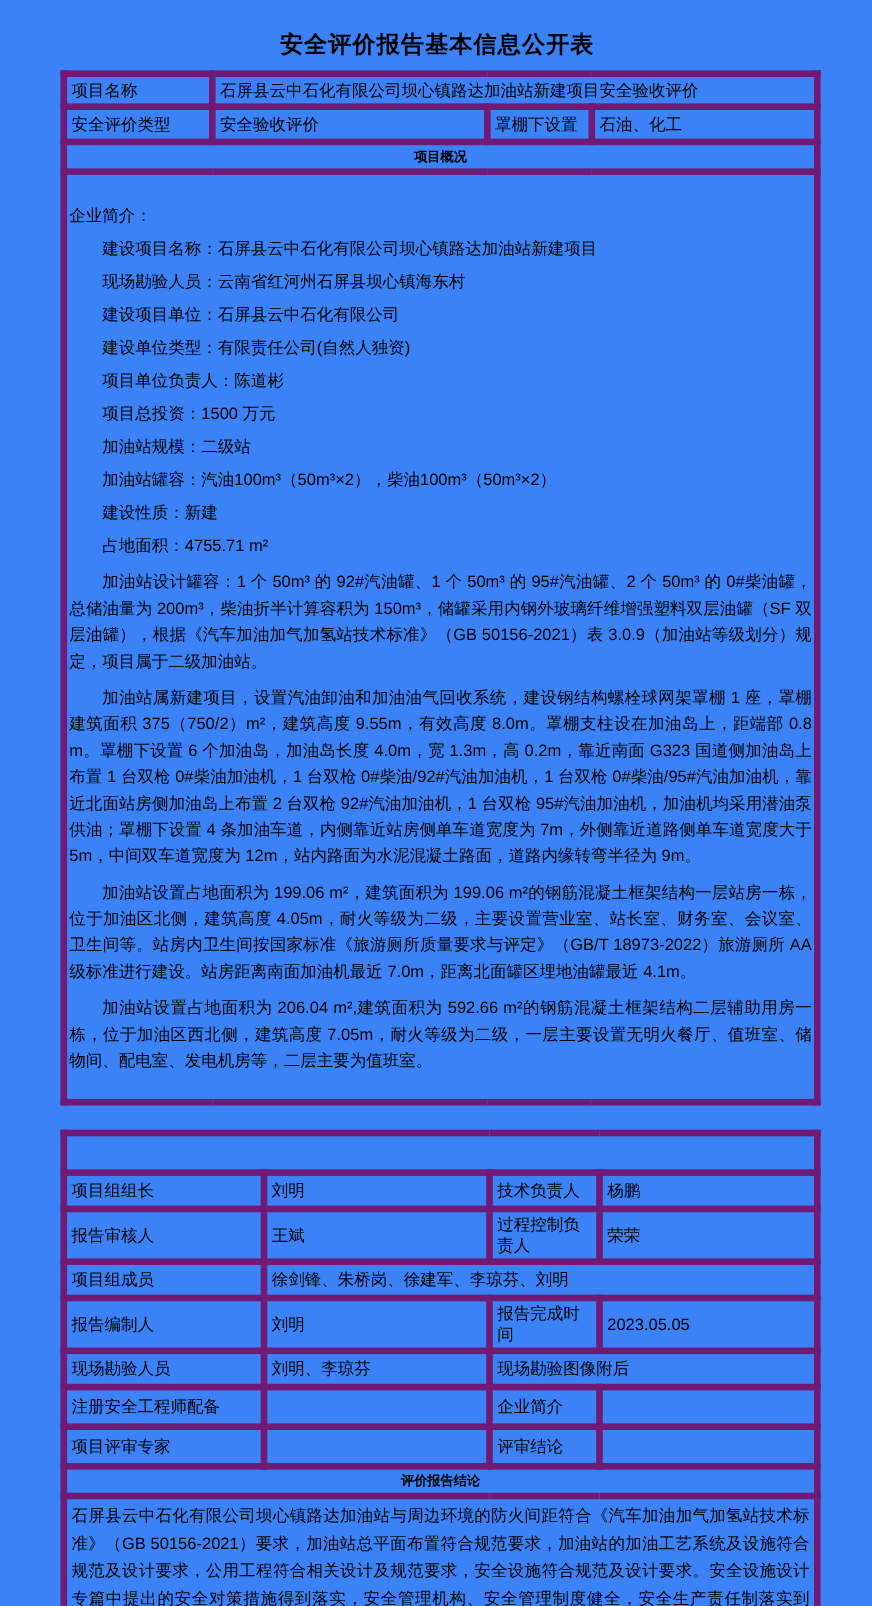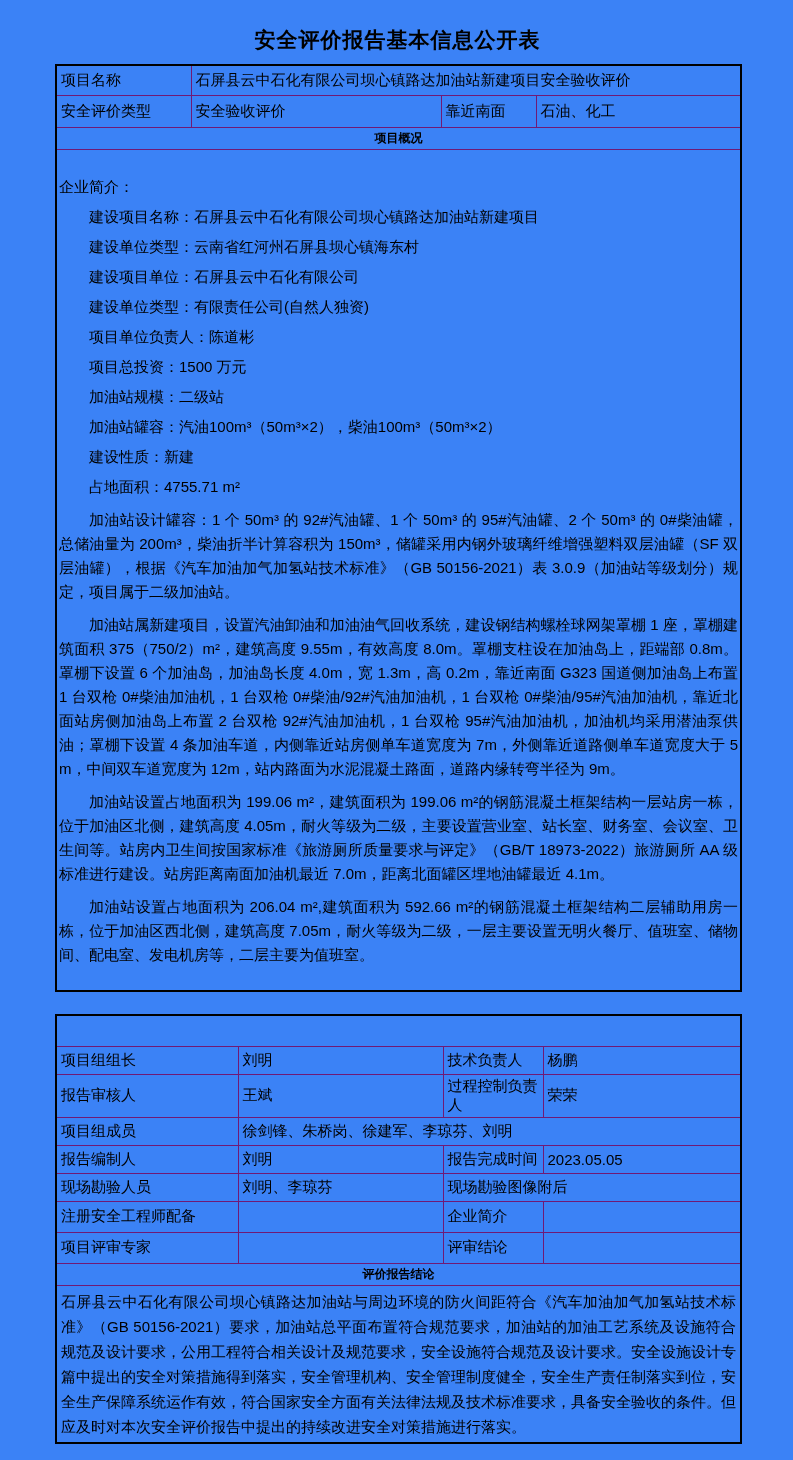--- a/index.html
+++ b/index.html
@@ -23,21 +23,21 @@
     letter-spacing: 1px;
   }
   table.doc-table {
     border-collapse: collapse;
     width: 685px;
     table-layout: fixed;
     border: 2px solid #000;
     font-size: 15px;
   }
   table.doc-table td {
-    border: 1px solid #701a75;
+    border: 6px solid #701a75;
     padding: 2px 4px;
     vertical-align: middle;
     word-break: break-all;
   }
   .cell-center { text-align: left; }
   .section-header {
     text-align: center;
     font-weight: bold;
     font-size: 12px;
     padding: 2px !important;
@@ -90,31 +90,31 @@
         <col style="width:205px">
     </colgroup>
     <tbody>
         <tr style="height:30px">
       <td>项目名称</td>
       <td colspan="3" class="cell-center">石屏县云中石化有限公司坝心镇路达加油站新建项目安全验收评价</td>
     </tr>
     <tr style="height:32px">
       <td>安全评价类型</td>
       <td>安全验收评价</td>
-      <td class="cell-center">靠近南面</td>
+      <td class="cell-center">罩棚下设置</td>
       <td>石油、化工</td>
     </tr>
     <tr>
       <td colspan="4" class="section-header">项目概况</td>
     </tr>
     <tr>
       <td colspan="4" class="overview-cell">
         <p class="intro-line">企业简介：</p>
         <p class="overview-item">建设项目名称：石屏县云中石化有限公司坝心镇路达加油站新建项目</p>
-        <p class="overview-item">建设单位类型：云南省红河州石屏县坝心镇海东村</p>
+        <p class="overview-item">现场勘验人员：云南省红河州石屏县坝心镇海东村</p>
         <p class="overview-item">建设项目单位：石屏县云中石化有限公司</p>
         <p class="overview-item">建设单位类型：有限责任公司(自然人独资)</p>
         <p class="overview-item">项目单位负责人：陈道彬</p>
         <p class="overview-item">项目总投资：1500 万元</p>
         <p class="overview-item">加油站规模：二级站</p>
         <p class="overview-item">加油站罐容：汽油100m³（50m³×2），柴油100m³（50m³×2）</p>
         <p class="overview-item">建设性质：新建</p>
         <p class="overview-item">占地面积：4755.71 m²</p>
         <p class="overview-para">加油站设计罐容：1 个 50m³ 的 92#汽油罐、1 个 50m³ 的 95#汽油罐、2 个 50m³ 的 0#柴油罐，总储油量为 200m³，柴油折半计算容积为 150m³，储罐采用内钢外玻璃纤维增强塑料双层油罐（SF 双层油罐），根据《汽车加油加气加氢站技术标准》（GB 50156-2021）表 3.0.9（加油站等级划分）规定，项目属于二级加油站。</p>
         <p class="overview-para">加油站属新建项目，设置汽油卸油和加油油气回收系统，建设钢结构螺栓球网架罩棚 1 座，罩棚建筑面积 375（750/2）m²，建筑高度 9.55m，有效高度 8.0m。罩棚支柱设在加油岛上，距端部 0.8m。罩棚下设置 6 个加油岛，加油岛长度 4.0m，宽 1.3m，高 0.2m，靠近南面 G323 国道侧加油岛上布置 1 台双枪 0#柴油加油机，1 台双枪 0#柴油/92#汽油加油机，1 台双枪 0#柴油/95#汽油加油机，靠近北面站房侧加油岛上布置 2 台双枪 92#汽油加油机，1 台双枪 95#汽油加油机，加油机均采用潜油泵供油；罩棚下设置 4 条加油车道，内侧靠近站房侧单车道宽度为 7m，外侧靠近道路侧单车道宽度大于 5m，中间双车道宽度为 12m，站内路面为水泥混凝土路面，道路内缘转弯半径为 9m。</p>

